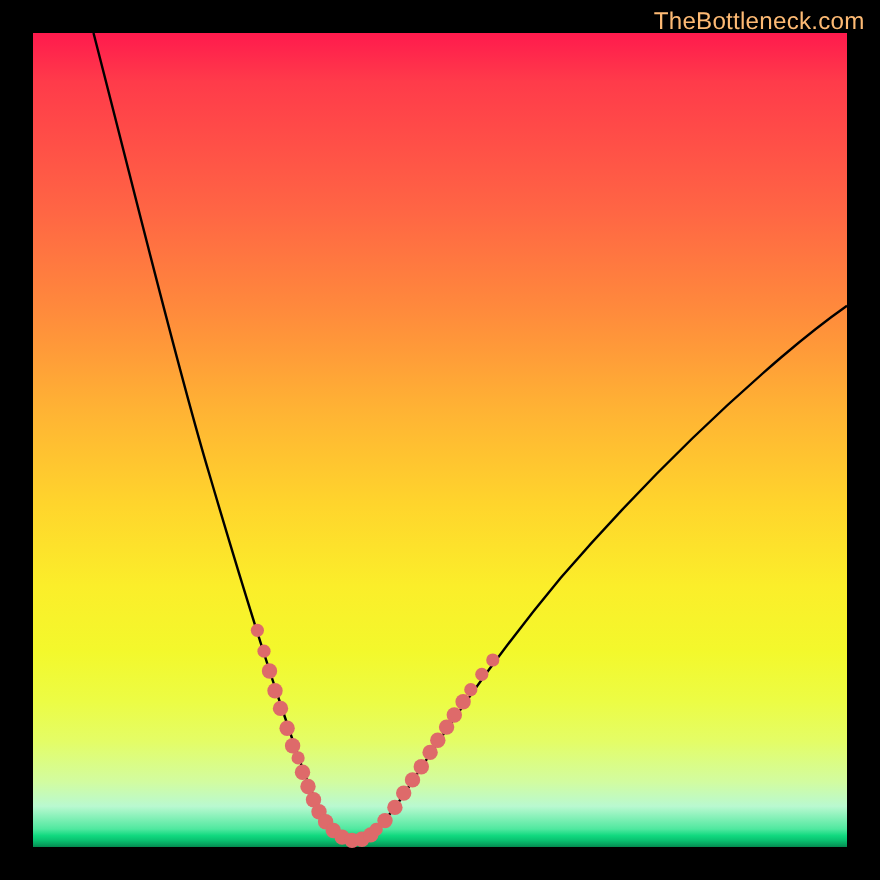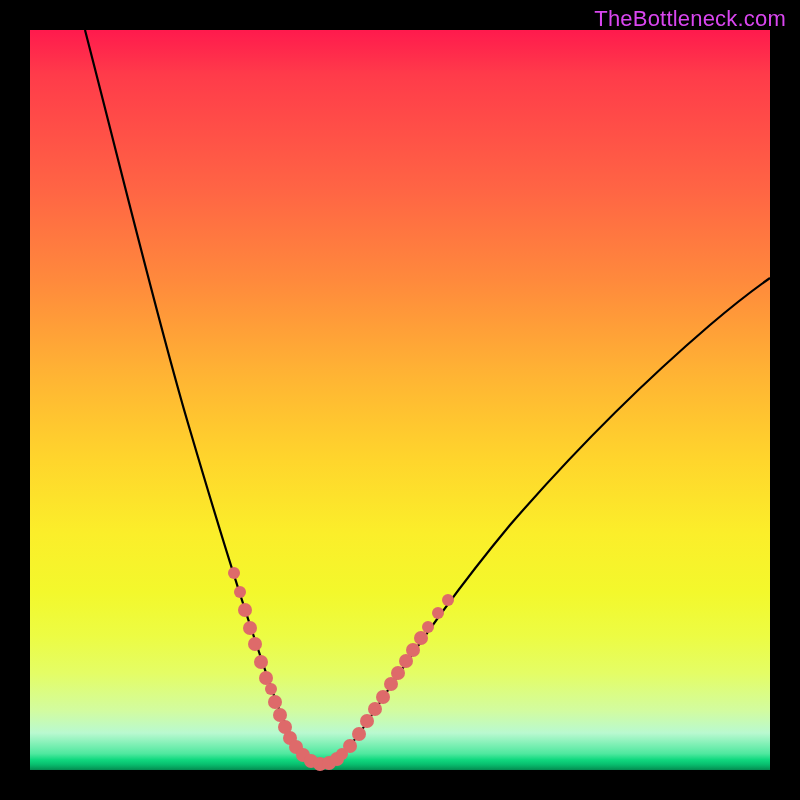--- a/index.html
+++ b/index.html
@@ -41,21 +41,21 @@
       #11d97f 98.6%,
       #09c170 99.2%,
       #06a15d 99.7%,
       #048a50 100%
     );
   }
   .watermark {
     position: absolute;
     top: 6px;
     right: 14px;
-    color: #d946ef;
+    color: #fdba74;
     font-size: 22px;
     font-weight: 400;
     letter-spacing: 0.2px;
     user-select: none;
   }
   svg.curve {
     position: absolute;
     left: 0;
     top: 0;
     width: 740px;

